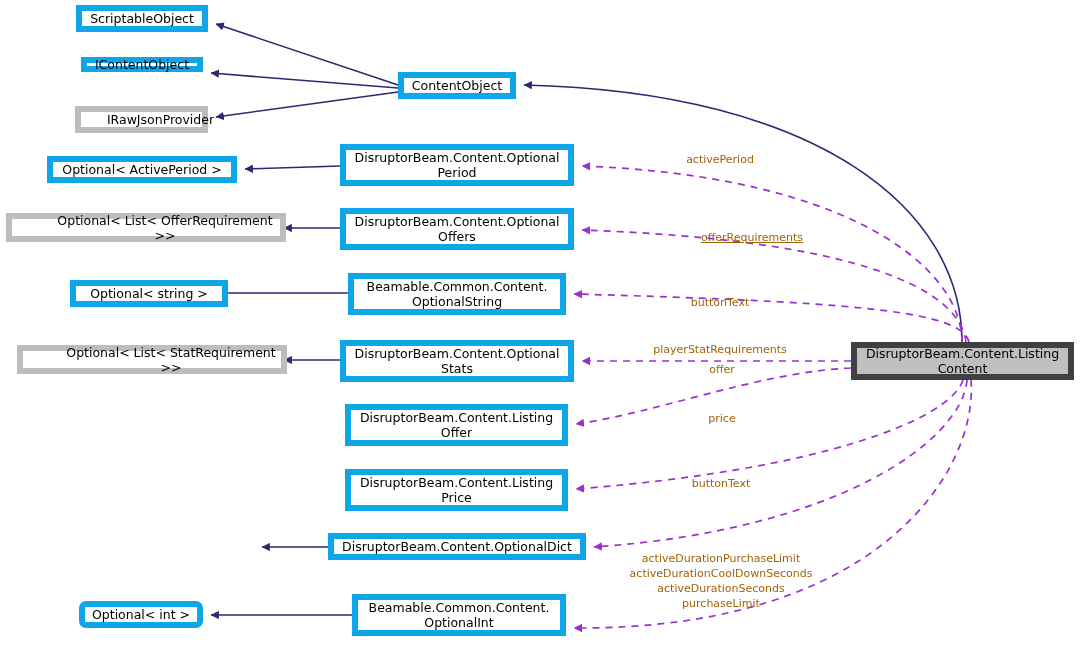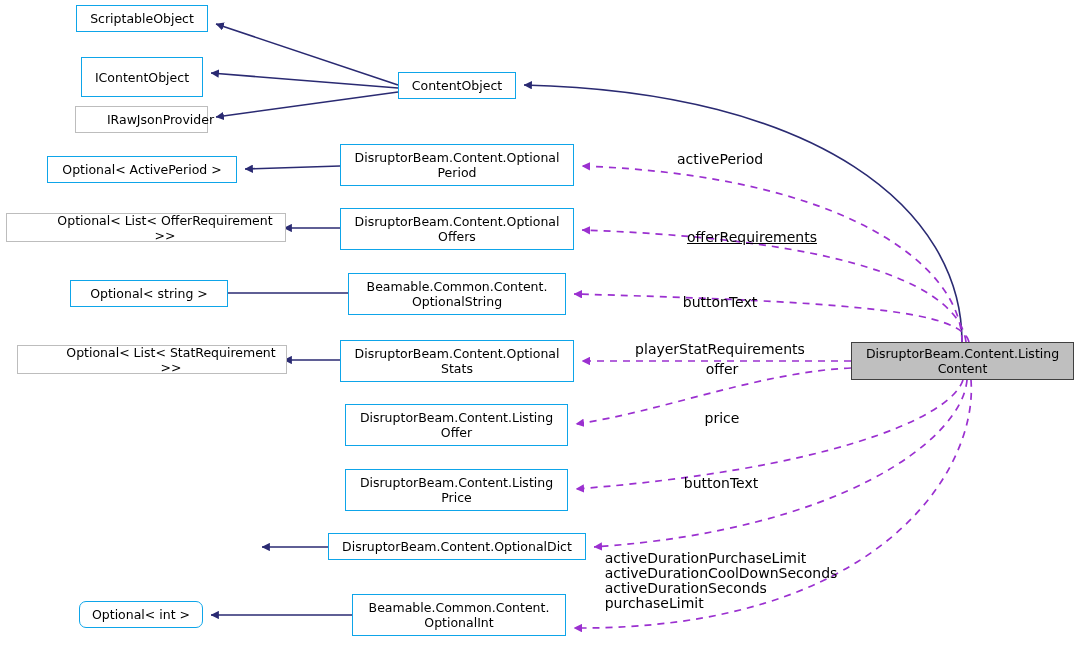--- a/index.html
+++ b/index.html
@@ -22,44 +22,45 @@
     left: 0;
     top: 0;
     width: 1080px;
     height: 657px;
     pointer-events: none;
   }
   .node {
     position: absolute;
     box-sizing: border-box;
     background: #ffffff;
-    border: 1px solid #0ea5e9;
+    border: 6px solid #0ea5e9;
     display: flex;
     align-items: center;
     justify-content: center;
     text-align: center;
     font-size: 12.5px;
     line-height: 15px;
     color: #000000;
     white-space: pre-line;
     padding: 0 4px;
   }
   .node.light {
     border-color: #bdbdbd;
     padding-left: 42px;
   }
   .node.highlight {
     background: #bfbfbf;
     border-color: #404040;
   }
   .edge-label {
     position: absolute;
-    font-size: 14px;
+    font-size: 11px;
     line-height: 15px;
-    color: #000000;
+    color: #a16207;
+    text-align: center;
     white-space: pre-line;
     transform: translateX(-50%);
   }
 </style>
 </head>
 <body>
 
 <div id="diagram">
 
   <svg id="edges" viewBox="0 0 1080 657" xmlns="http://www.w3.org/2000/svg">
@@ -92,21 +93,21 @@
       <path d="M 851 361 L 582 361"></path>
       <path d="M 851 368 C 760 372 660 412 576 424"></path>
       <path d="M 963 380 C 950 420 820 470 576 489"></path>
       <path d="M 967 380 C 962 440 840 530 594 547"></path>
       <path d="M 971 380 C 978 470 880 630 574 628"></path>
     </g>
   </svg>
 
   <div class="node" style="left:76px; top:5px; width:132px; height:27px;">ScriptableObject</div>
 
-  <div class="node" style="left:81px; top:57px; width:122px; height:40px;">IContentObject</div>
+  <div class="node" style="left:81px; top:57px; width:122px; height:15px;">IContentObject</div>
 
   <div class="node light" style="left:75px; top:106px; width:133px; height:27px;">IRawJsonProvider</div>
 
   <div class="node" style="left:398px; top:72px; width:118px; height:27px;">ContentObject</div>
 
   <div class="node" style="left:47px; top:156px; width:190px; height:27px;">Optional&lt; ActivePeriod &gt;</div>
 
   <div class="node" style="left:340px; top:144px; width:234px; height:42px;">DisruptorBeam.Content.Optional
 Period</div>
 

